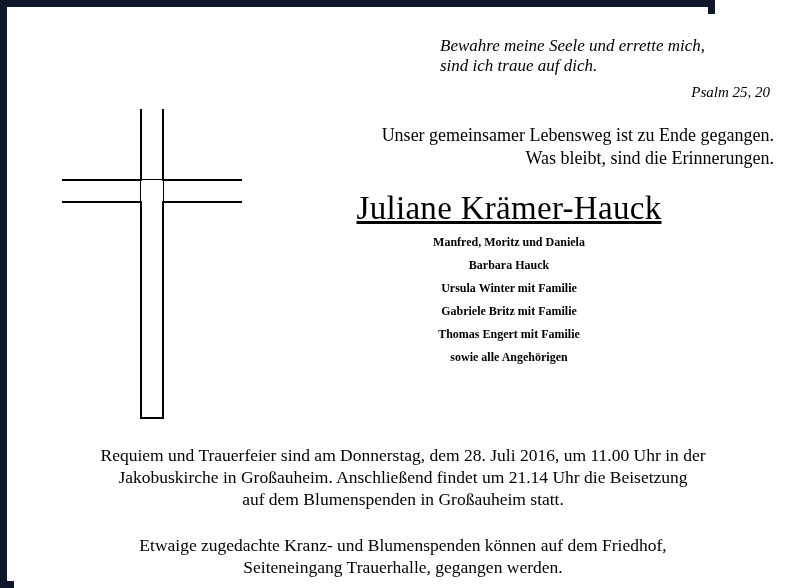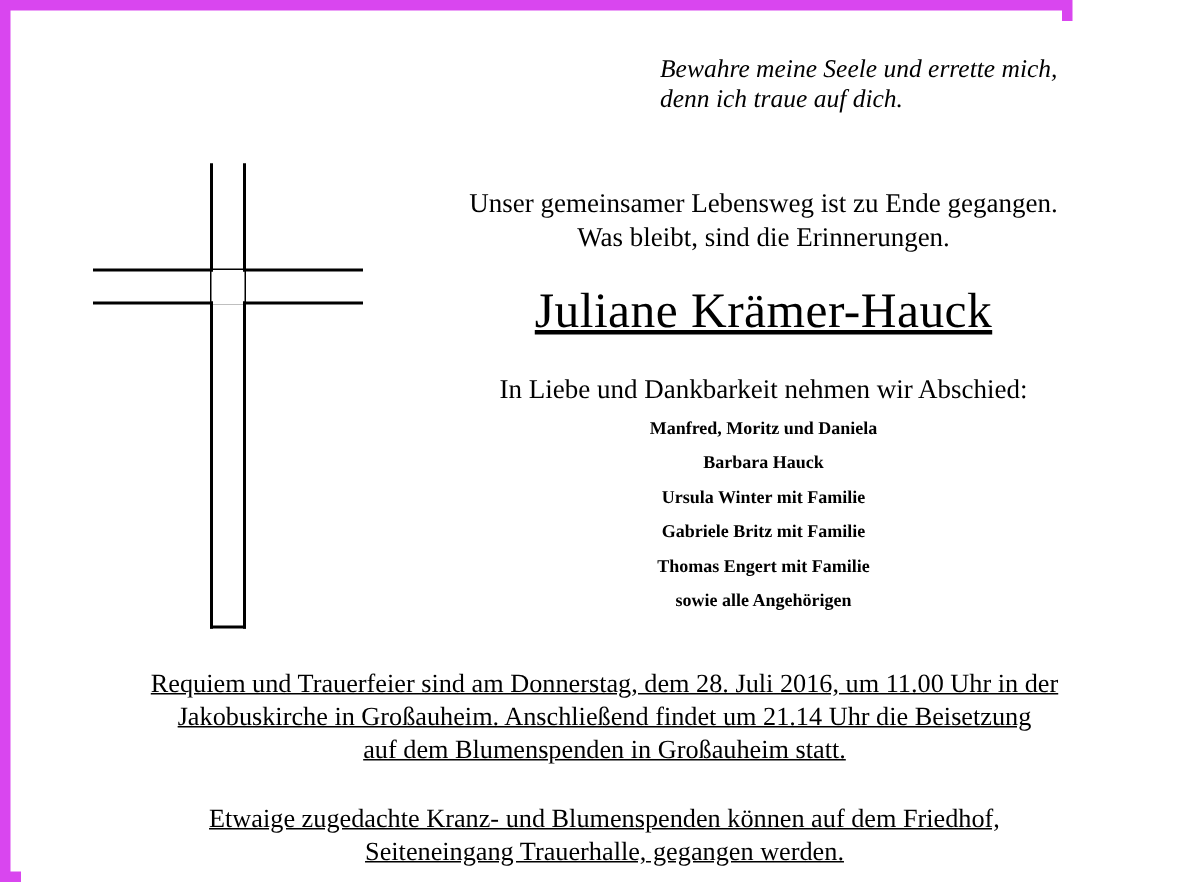--- a/index.html
+++ b/index.html
@@ -14,21 +14,21 @@
     color: #000000;
     overflow: hidden;
   }
   .notice {
     position: absolute;
     left: 0;
     top: 0;
     width: 715px;
     height: 588px;
     box-sizing: border-box;
-    border: 7px solid #d946ef;
+    border: 7px solid #0f172a;
     background: #ffffff;
   }
   .inner {
     position: absolute;
     left: 7px;
     top: 7px;
     width: 778px;
     height: 574px;
     box-sizing: border-box;
     background: #ffffff;
@@ -143,20 +143,21 @@
   .main-col {
     position: absolute;
     left: 230px;
     top: 110px;
     width: 530px;
     text-align: center;
   }
   .intro {
     font-size: 18px;
     line-height: 23px;
+    text-align: right;
   }
   .intro-line { display: block; }
   .name {
     font-size: 33px;
     margin-top: 20px;
     letter-spacing: 0.3px;
     white-space: nowrap;
     text-decoration: underline;
   }
   .dates {
@@ -181,34 +182,34 @@
   .bottom {
     position: absolute;
     left: 30px;
     top: 430px;
     width: 718px;
     text-align: center;
   }
   .para {
     font-size: 17.5px;
     line-height: 22px;
-    text-decoration: underline;
   }
   .para-line { display: block; }
   .para2 { margin-top: 24px; }
 </style>
 </head>
 <body>
 
 <div class="notice">
   <div class="inner">
 
     <div class="verse">
       <span class="verse-line">Bewahre meine Seele und errette mich,</span>
-      <span class="verse-line">denn ich traue auf dich.</span>
+      <span class="verse-line">sind ich traue auf dich.</span>
+      <span class="verse-source">Psalm 25, 20</span>
     </div>
 
     <div class="cross-wrap">
       <div class="cross-vert-outer"></div>
       <div class="cross-horz-outer"></div>
       <div class="cross-mask-h1"></div>
       <div class="cross-mask-v1"></div>
       <div class="cross-vert-inner-left"></div>
       <div class="cross-vert-inner-right"></div>
       <div class="cross-vert-inner-left2"></div>
@@ -218,21 +219,20 @@
 
     <div class="main-col">
       <div class="intro">
         <span class="intro-line">Unser gemeinsamer Lebensweg ist zu Ende gegangen.</span>
         <span class="intro-line">Was bleibt, sind die Erinnerungen.</span>
       </div>
 
       <div class="name">Juliane Krämer-Hauck</div>
 
 
-      <div class="abschied">In Liebe und Dankbarkeit nehmen wir Abschied:</div>
 
       <div class="family">
         <span class="family-line">Manfred, Moritz und Daniela</span>
         <span class="family-line">Barbara Hauck</span>
         <span class="family-line">Ursula Winter mit Familie</span>
         <span class="family-line">Gabriele Britz mit Familie</span>
         <span class="family-line">Thomas Engert mit Familie</span>
         <span class="family-line">sowie alle Angehörigen</span>
       </div>
     </div>

